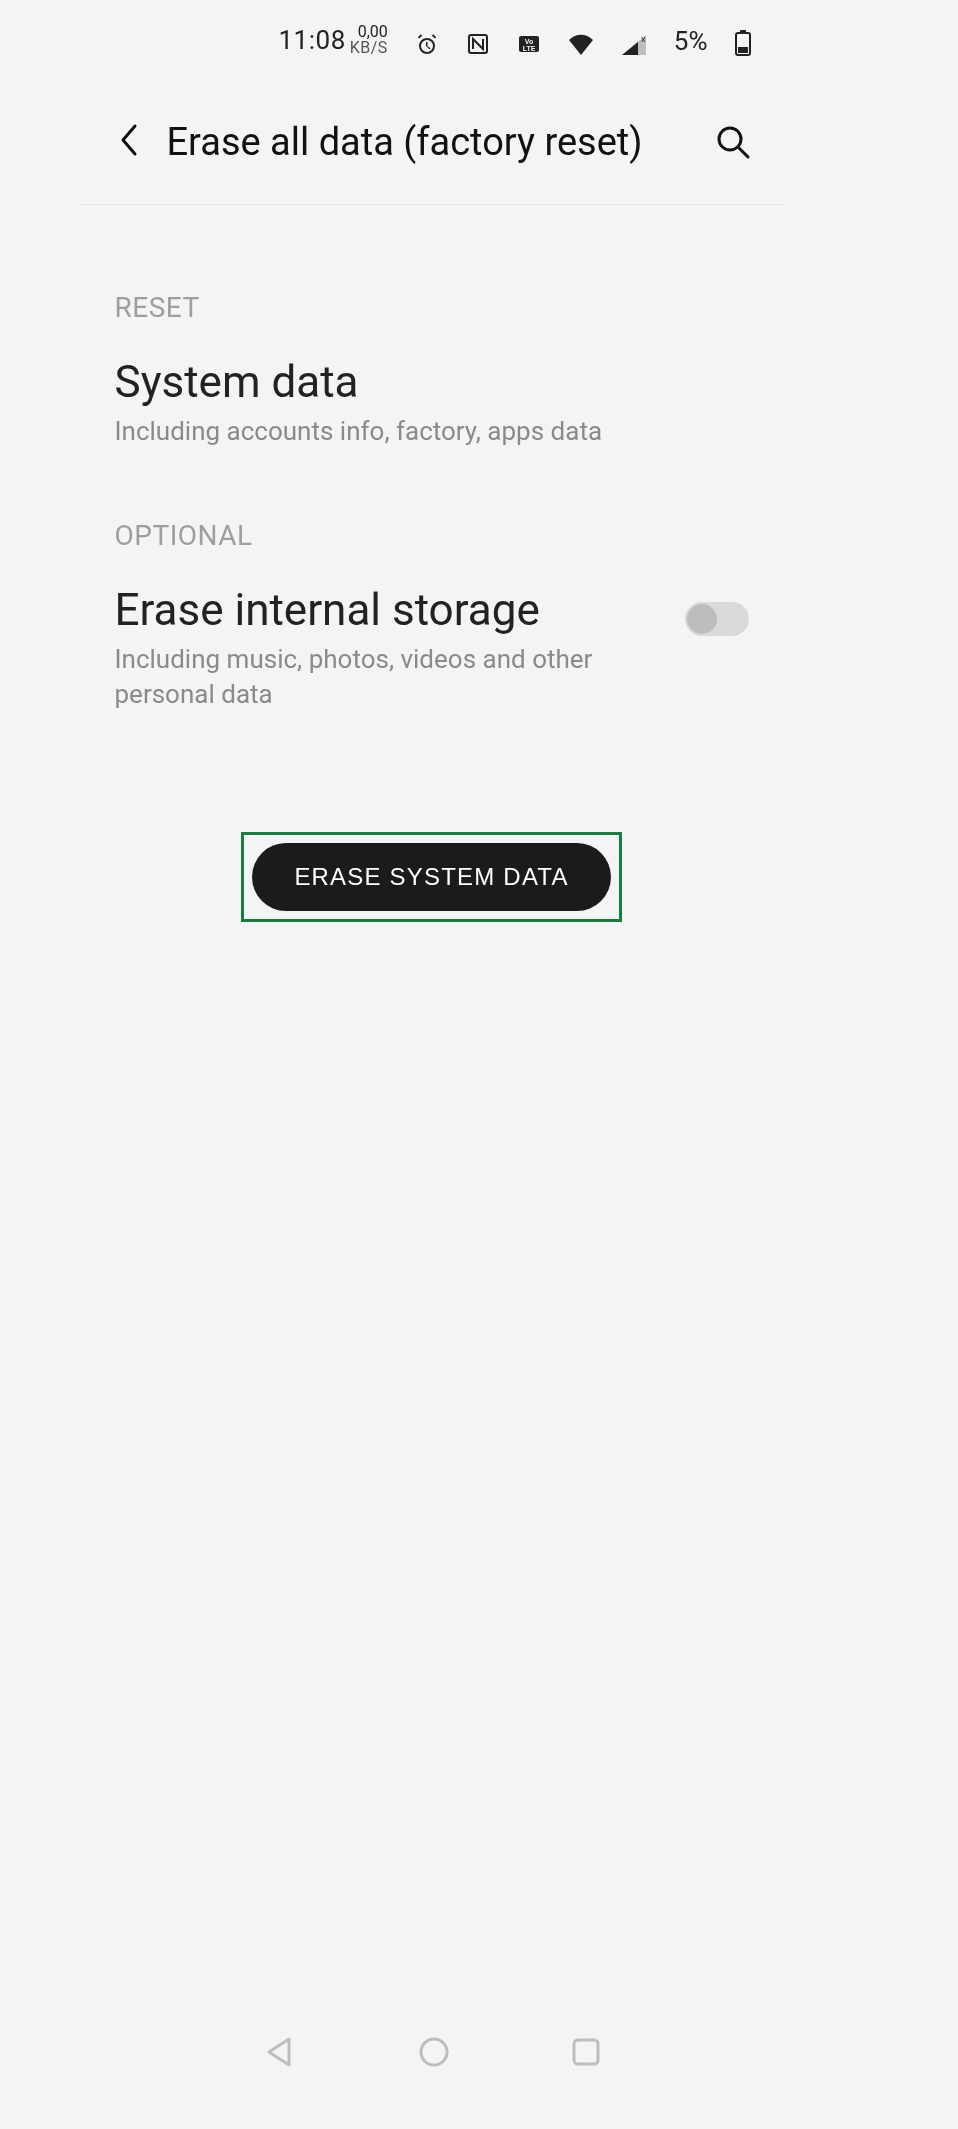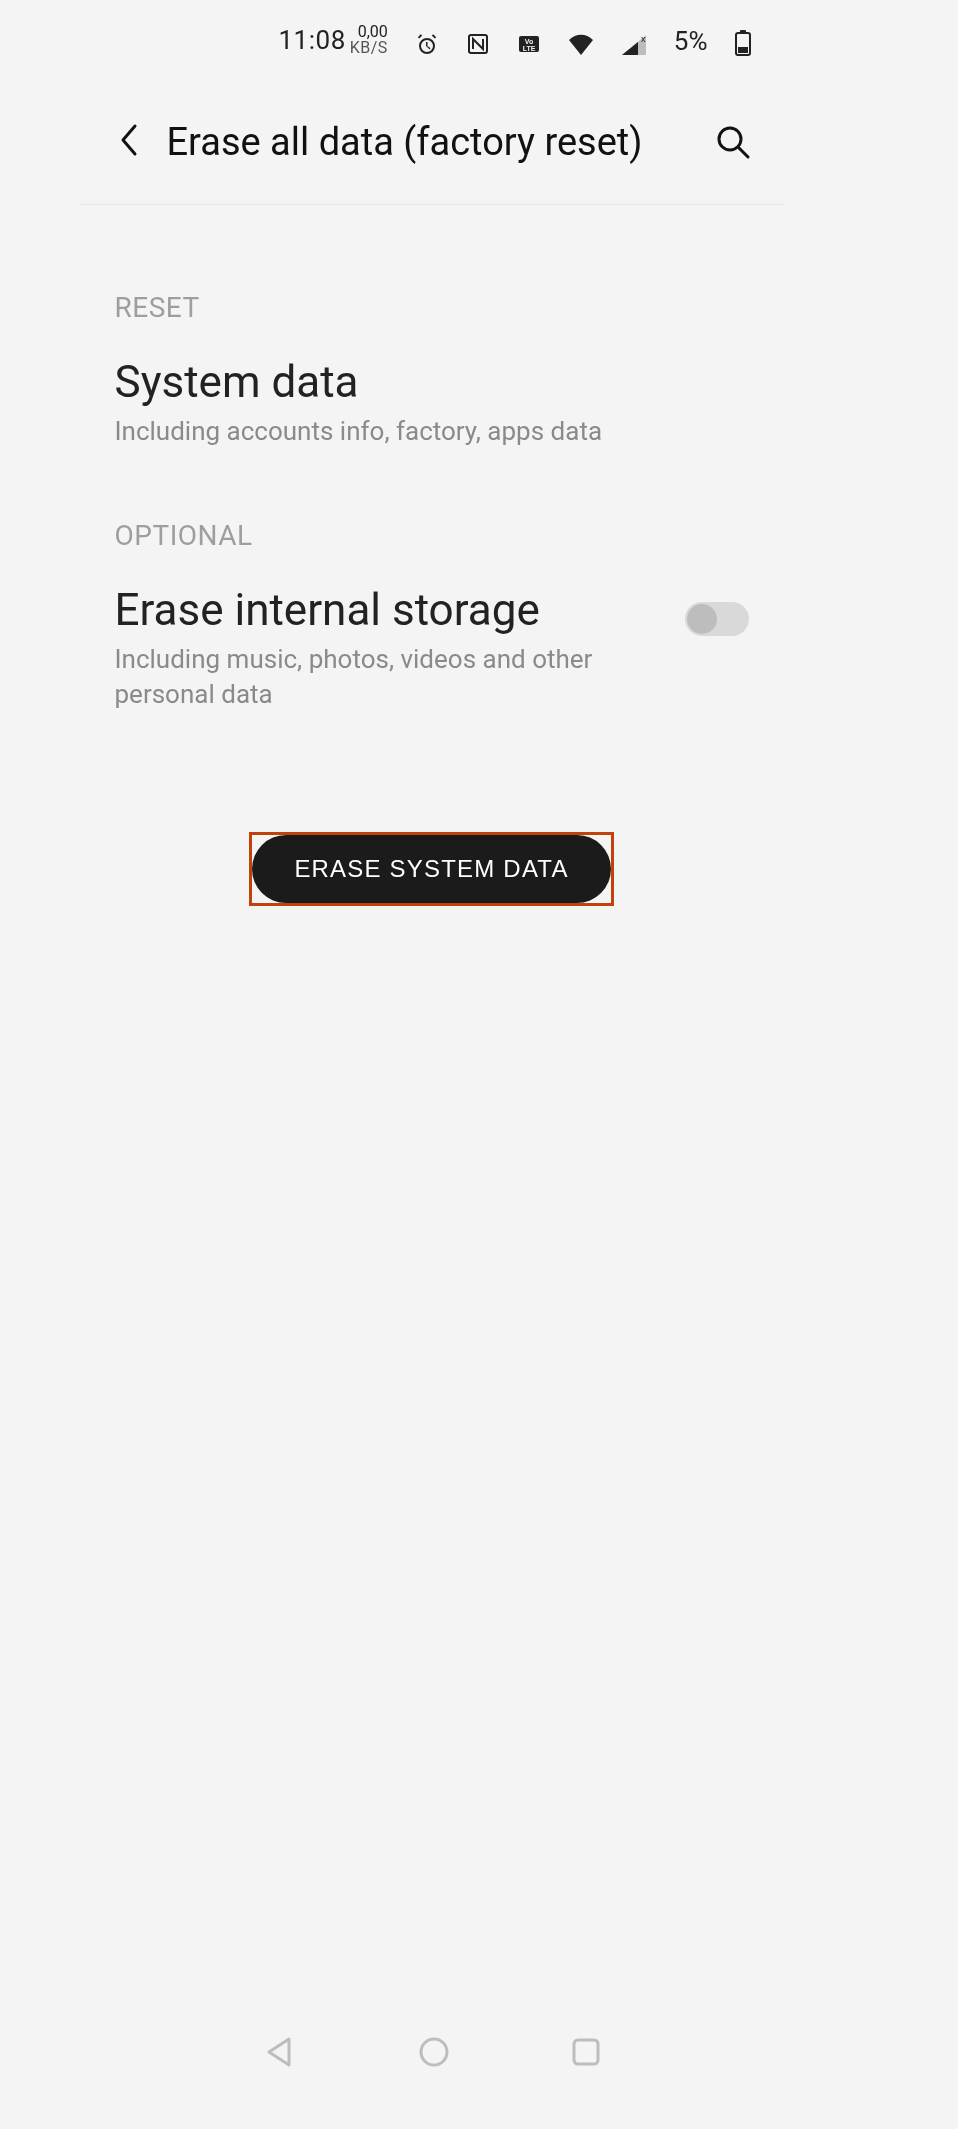--- a/index.html
+++ b/index.html
@@ -129,22 +129,22 @@
     top: 2px; left: 2px;
   }
 
   
   .erase-wrap {
     display: flex;
     justify-content: center;
     margin-top: 120px;
   }
   .erase-highlight {
-    border: 3px solid #c2410c;
-    padding: 0;
+    border: 3px solid #15803d;
+    padding: 8px;
     display: inline-block;
     line-height: 0;
   }
   .erase-btn {
     background: #1b1b1b;
     color: #fff;
     font-size: 24px;
     letter-spacing: 1.2px;
     border: none;
     border-radius: 40px;

